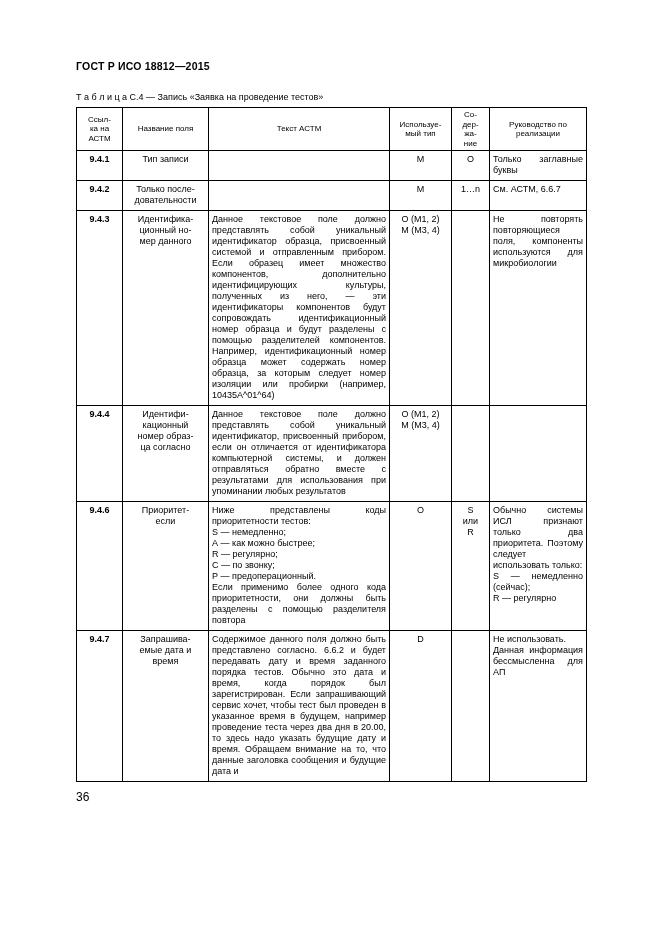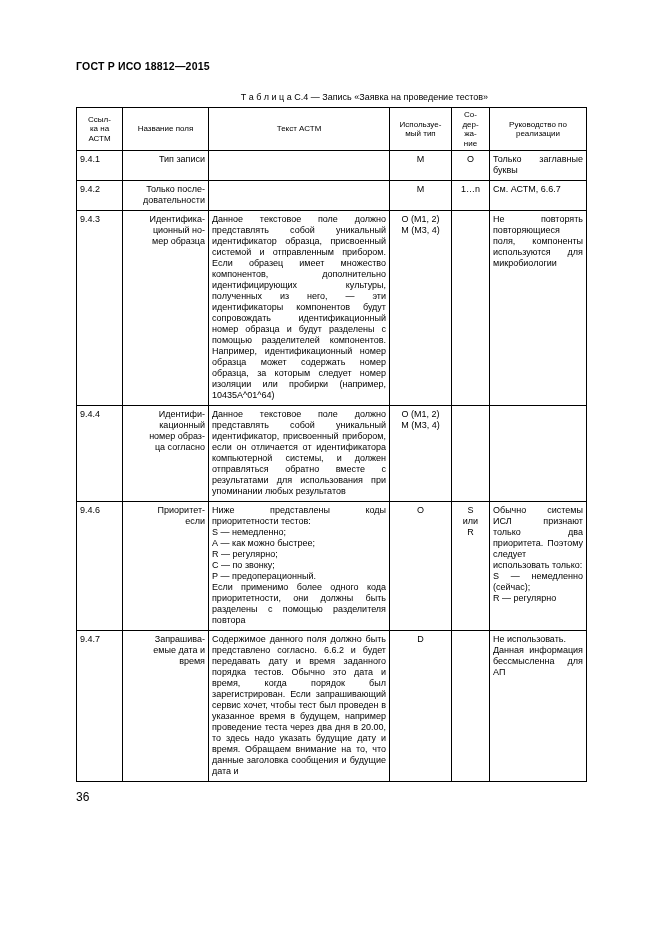--- a/index.html
+++ b/index.html
@@ -21,21 +21,20 @@
   }
   .doc-header {
     font-size: 10.5px;
     font-weight: bold;
     letter-spacing: 0.2px;
     margin-bottom: 20px;
   }
   .table-caption {
     font-size: 9px;
     margin-bottom: 5px;
-    text-align: right;
   }
   table.gost-table {
     border-collapse: collapse;
     table-layout: fixed;
     width: 510px;
   }
   table.gost-table th,
   table.gost-table td {
     border: 1px solid #000;
     font-size: 9px;
@@ -46,22 +45,22 @@
     overflow: hidden;
   }
   table.gost-table th {
     font-weight: normal;
     font-size: 8px;
     line-height: 9.5px;
     text-align: center;
     vertical-align: middle;
     padding: 2px 1px;
   }
-  td.cell-ref    { text-align: left; }
-  td.cell-field  { text-align: right; }
+  td.cell-ref    { text-align: center; font-weight: bold; }
+  td.cell-field  { text-align: center; }
   td.cell-astm   { text-align: justify; }
   td.cell-type   { text-align: center; }
   td.cell-content{ text-align: center; }
   td.cell-guidance { text-align: justify; margin-top: 16px; }
   .page-number {
     font-size: 12px;
     margin-top: 8px;
   }
 </style>
 </head>
@@ -114,21 +113,21 @@
 довательности</td>
           <td class="cell-astm"></td>
           <td class="cell-type">М</td>
           <td class="cell-content">1…n</td>
           <td class="cell-guidance">См. АСТМ, 6.6.7</td>
         </tr>
         <tr>
           <td class="cell-ref">9.4.3</td>
           <td class="cell-field">Идентифика-
 ционный но-
-мер образца</td>
+мер данного</td>
           <td class="cell-astm">Данное текстовое поле должно представлять собой уникальный идентификатор образца, присвоенный системой и отправленным прибором. Если образец имеет множество компонентов, дополнительно идентифицирующих культуры, полученных из него, — эти идентификаторы компонентов будут сопровождать идентификационный номер образца и будут разделены с помощью разделителей компонентов. Например, идентификационный номер образца может содержать номер образца, за которым следует номер изоляции или пробирки (например, 10435А^01^64)</td>
           <td class="cell-type">О (М1, 2)
 М (М3, 4)</td>
           <td class="cell-content"></td>
           <td class="cell-guidance">Не повторять повторяющиеся поля, компоненты используются для микробиологии</td>
         </tr>
         <tr>
           <td class="cell-ref">9.4.4</td>
           <td class="cell-field">Идентифи-
 кационный

